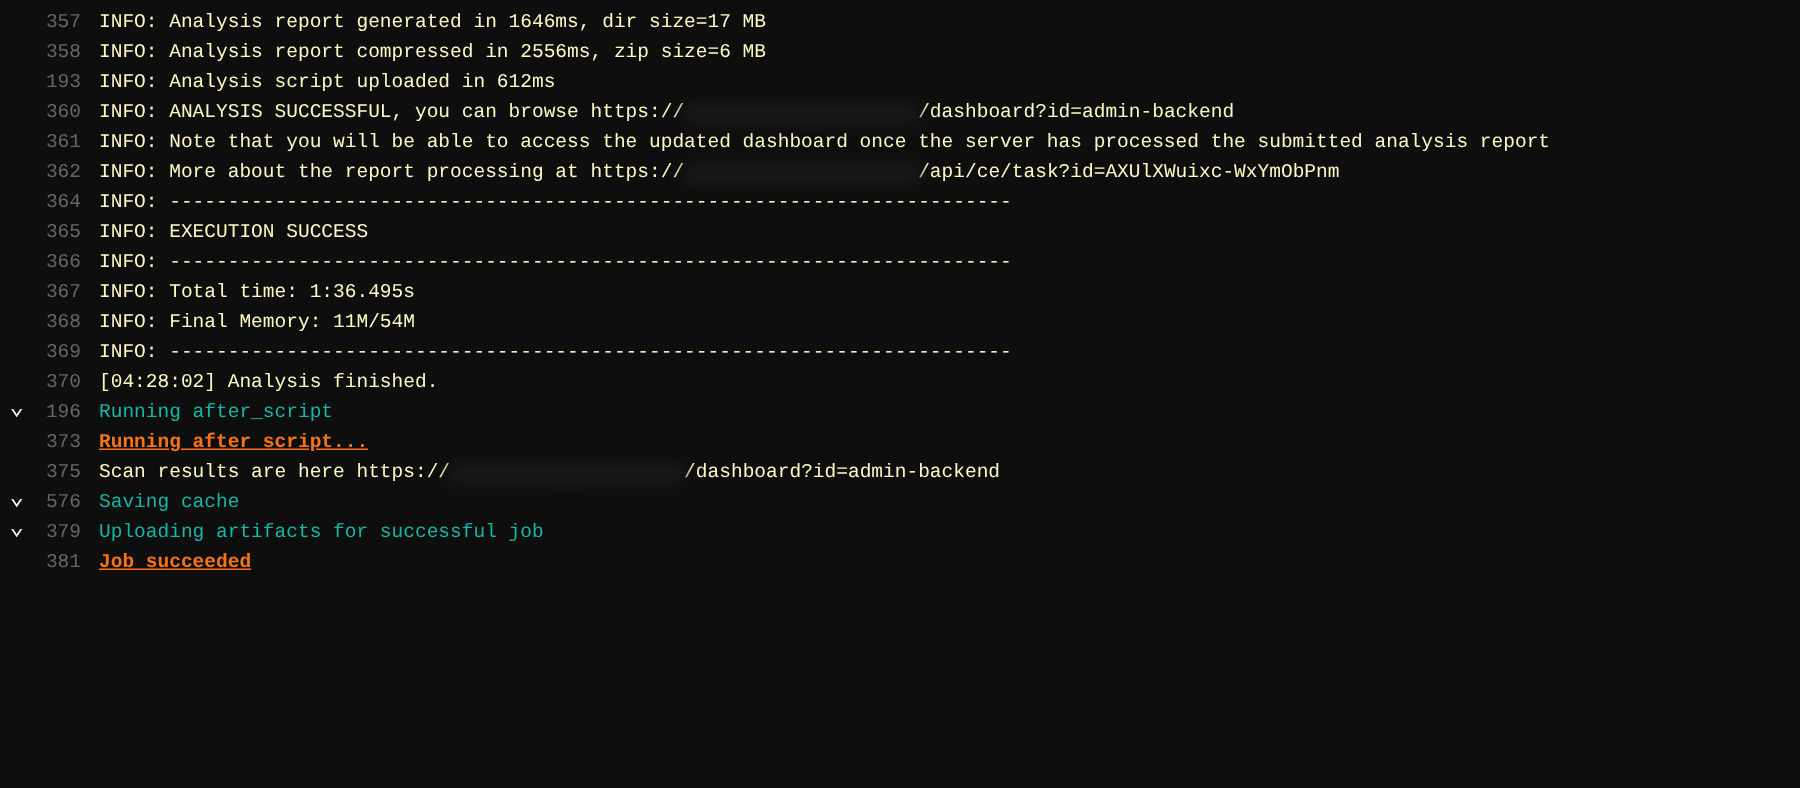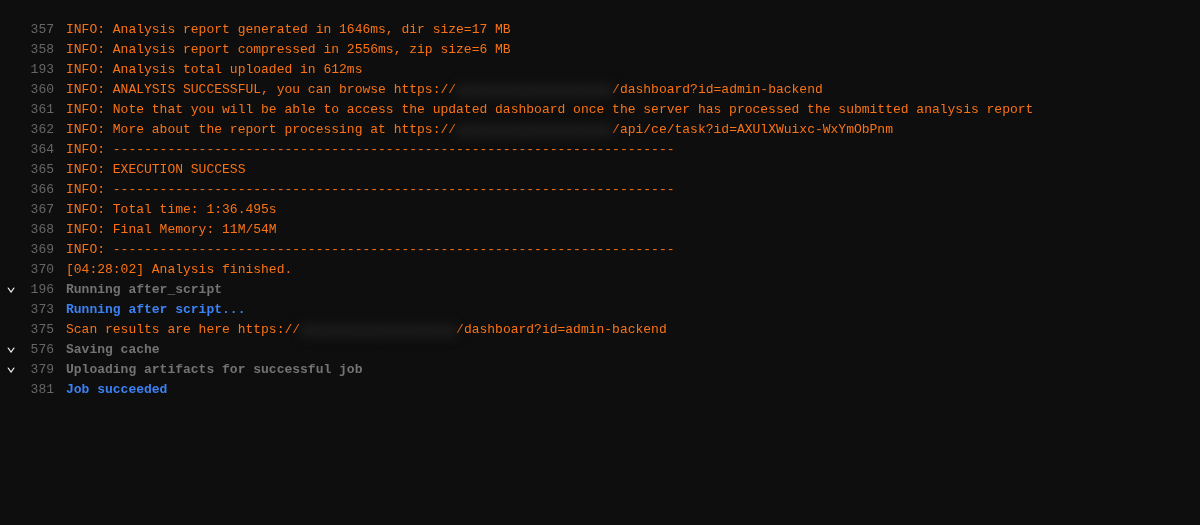--- a/index.html
+++ b/index.html
@@ -10,21 +10,21 @@
     body {
       background-color: #0e0e0e;
       font-family: 'Menlo', 'Monaco', 'Consolas', 'Courier New', monospace;
       font-size: 13px;
       line-height: 20px;
       overflow-x: auto;
       width: 1200px;
       height: 525px;
     }
     .log-container {
-      padding-top: 20px;
+      padding-top: 5px;
     }
     .log-line {
       display: flex;
       align-items: flex-start;
       min-height: 20px;
       white-space: pre;
     }
     .chevron {
       width: 18px;
       display: inline-block;
@@ -41,48 +41,49 @@
       text-align: right;
       padding-right: 12px;
       flex-shrink: 0;
       user-select: none;
     }
     .line-content {
       color: #e8e8e8;
       flex: 1;
     }
     .section-header {
-      color: #737373;
-      font-weight: bold;
+      color: #14b8a6;
+      font-weight: normal;
     }
     .green-text {
-      color: #3b82f6;
+      color: #f97316;
       font-weight: bold;
+      text-decoration: underline;
     }
     .white-text {
-      color: #f97316;
+      color: #fef9c3;
     }
     .redacted {
       display: inline-block;
       background: #1a1a1a;
       filter: blur(5px);
       color: #1a1a1a;
       border-radius: 2px;
       vertical-align: text-top;
       height: 14px;
       margin-top: 2px;
     }
   </style>
 </head>
 <body>
 
 <div class="log-container">
     <div class="log-line"><span class="chevron"></span><span class="line-number">357</span><span class="line-content"><span class="white-text">INFO: Analysis report generated in 1646ms, dir size=17 MB</span></span></div>
     <div class="log-line"><span class="chevron"></span><span class="line-number">358</span><span class="line-content"><span class="white-text">INFO: Analysis report compressed in 2556ms, zip size=6 MB</span></span></div>
-    <div class="log-line"><span class="chevron"></span><span class="line-number">193</span><span class="line-content"><span class="white-text">INFO: Analysis total uploaded in 612ms</span></span></div>
+    <div class="log-line"><span class="chevron"></span><span class="line-number">193</span><span class="line-content"><span class="white-text">INFO: Analysis script uploaded in 612ms</span></span></div>
     <div class="log-line"><span class="chevron"></span><span class="line-number">360</span><span class="line-content"><span class="white-text">INFO: ANALYSIS SUCCESSFUL, you can browse https://</span><span class="redacted">sonar.example.com.io</span><span class="white-text">/dashboard?id=admin-backend</span></span></div>
     <div class="log-line"><span class="chevron"></span><span class="line-number">361</span><span class="line-content"><span class="white-text">INFO: Note that you will be able to access the updated dashboard once the server has processed the submitted analysis report</span></span></div>
     <div class="log-line"><span class="chevron"></span><span class="line-number">362</span><span class="line-content"><span class="white-text">INFO: More about the report processing at https://</span><span class="redacted">sonar.example.com.io</span><span class="white-text">/api/ce/task?id=AXUlXWuixc-WxYmObPnm</span></span></div>
     <div class="log-line"><span class="chevron"></span><span class="line-number">364</span><span class="line-content"><span class="white-text">INFO: ------------------------------------------------------------------------</span></span></div>
     <div class="log-line"><span class="chevron"></span><span class="line-number">365</span><span class="line-content"><span class="white-text">INFO: EXECUTION SUCCESS</span></span></div>
     <div class="log-line"><span class="chevron"></span><span class="line-number">366</span><span class="line-content"><span class="white-text">INFO: ------------------------------------------------------------------------</span></span></div>
     <div class="log-line"><span class="chevron"></span><span class="line-number">367</span><span class="line-content"><span class="white-text">INFO: Total time: 1:36.495s</span></span></div>
     <div class="log-line"><span class="chevron"></span><span class="line-number">368</span><span class="line-content"><span class="white-text">INFO: Final Memory: 11M/54M</span></span></div>
     <div class="log-line"><span class="chevron"></span><span class="line-number">369</span><span class="line-content"><span class="white-text">INFO: ------------------------------------------------------------------------</span></span></div>
     <div class="log-line"><span class="chevron"></span><span class="line-number">370</span><span class="line-content"><span class="white-text">[04:28:02] Analysis finished.</span></span></div>

